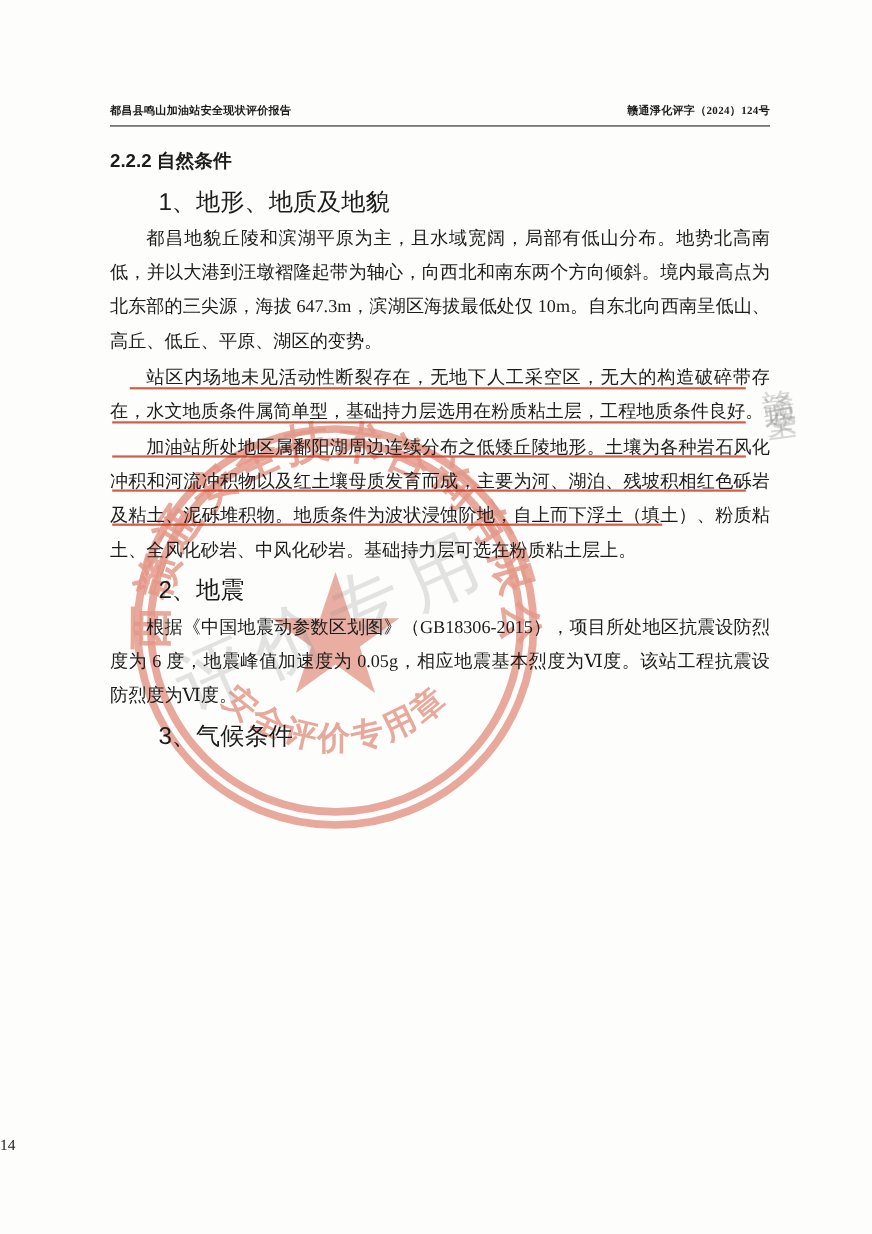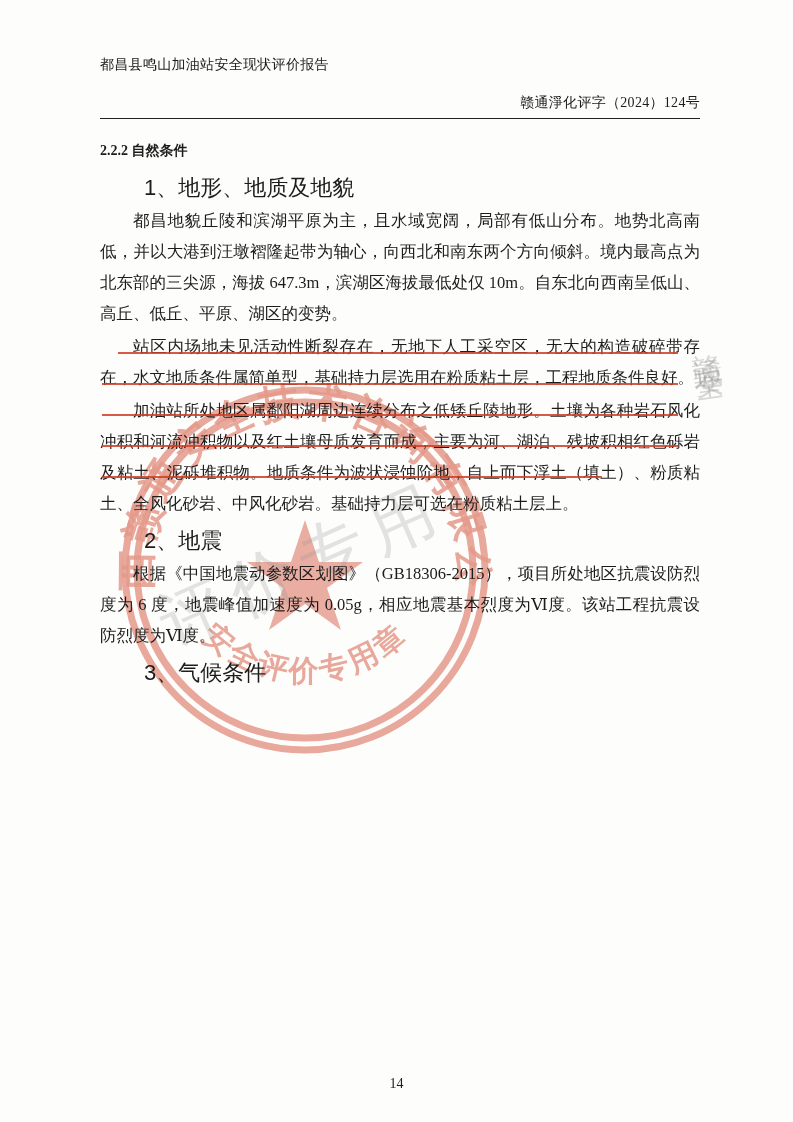--- a/index.html
+++ b/index.html
@@ -19,62 +19,61 @@
   }
   .content {
     position: absolute;
     left: 100px;
     top: 56px;
     width: 600px;
   }
   .header {
     display: flex;
     justify-content: space-between;
-    align-items: flex-start;
-    font-size: 14px;
-    font-weight: normal;
+    align-items: flex-end;
+    font-size: 10px;
+    font-weight: bold;
     letter-spacing: 0.3px;
     padding-bottom: 6px;
     border-bottom: 1.2px solid #222;
   }
   .header .left { white-space: nowrap; }
   .header .right { white-space: nowrap; margin-top: 38px; }
 
   .body-text {
     margin-top: 16px;
   }
   p.para {
     margin: 0 0 2px 0;
     font-size: 16.5px;
     line-height: 31px;
     text-align: justify;
     text-indent: 2em;
     text-justify: inter-ideograph;
   }
   h2.heading {
     margin: 12px 0 2px 0;
-    font-size: 14px;
+    font-size: 17px;
     font-weight: bold;
     line-height: 31px;
-    font-family: Liberation Serif, serif;
+    font-family: Liberation Sans, sans-serif;
   }
   h3.subheading {
     margin: 6px 0 2px 0;
     font-size: 22px;
     font-weight: normal;
     line-height: 31px;
     text-indent: 2em;
     font-family: "Liberation Sans", sans-serif;
   }
   .pagenum {
     position: absolute;
     left: 0;
     right: 0;
-    top: 1076px;
-    text-align: center;
+    top: 1034px;
     font-size: 14px;
   }
 
   
   .stamp {
     position: absolute;
     left: 105px;
     top: 370px;
     width: 400px;
     height: 400px;

